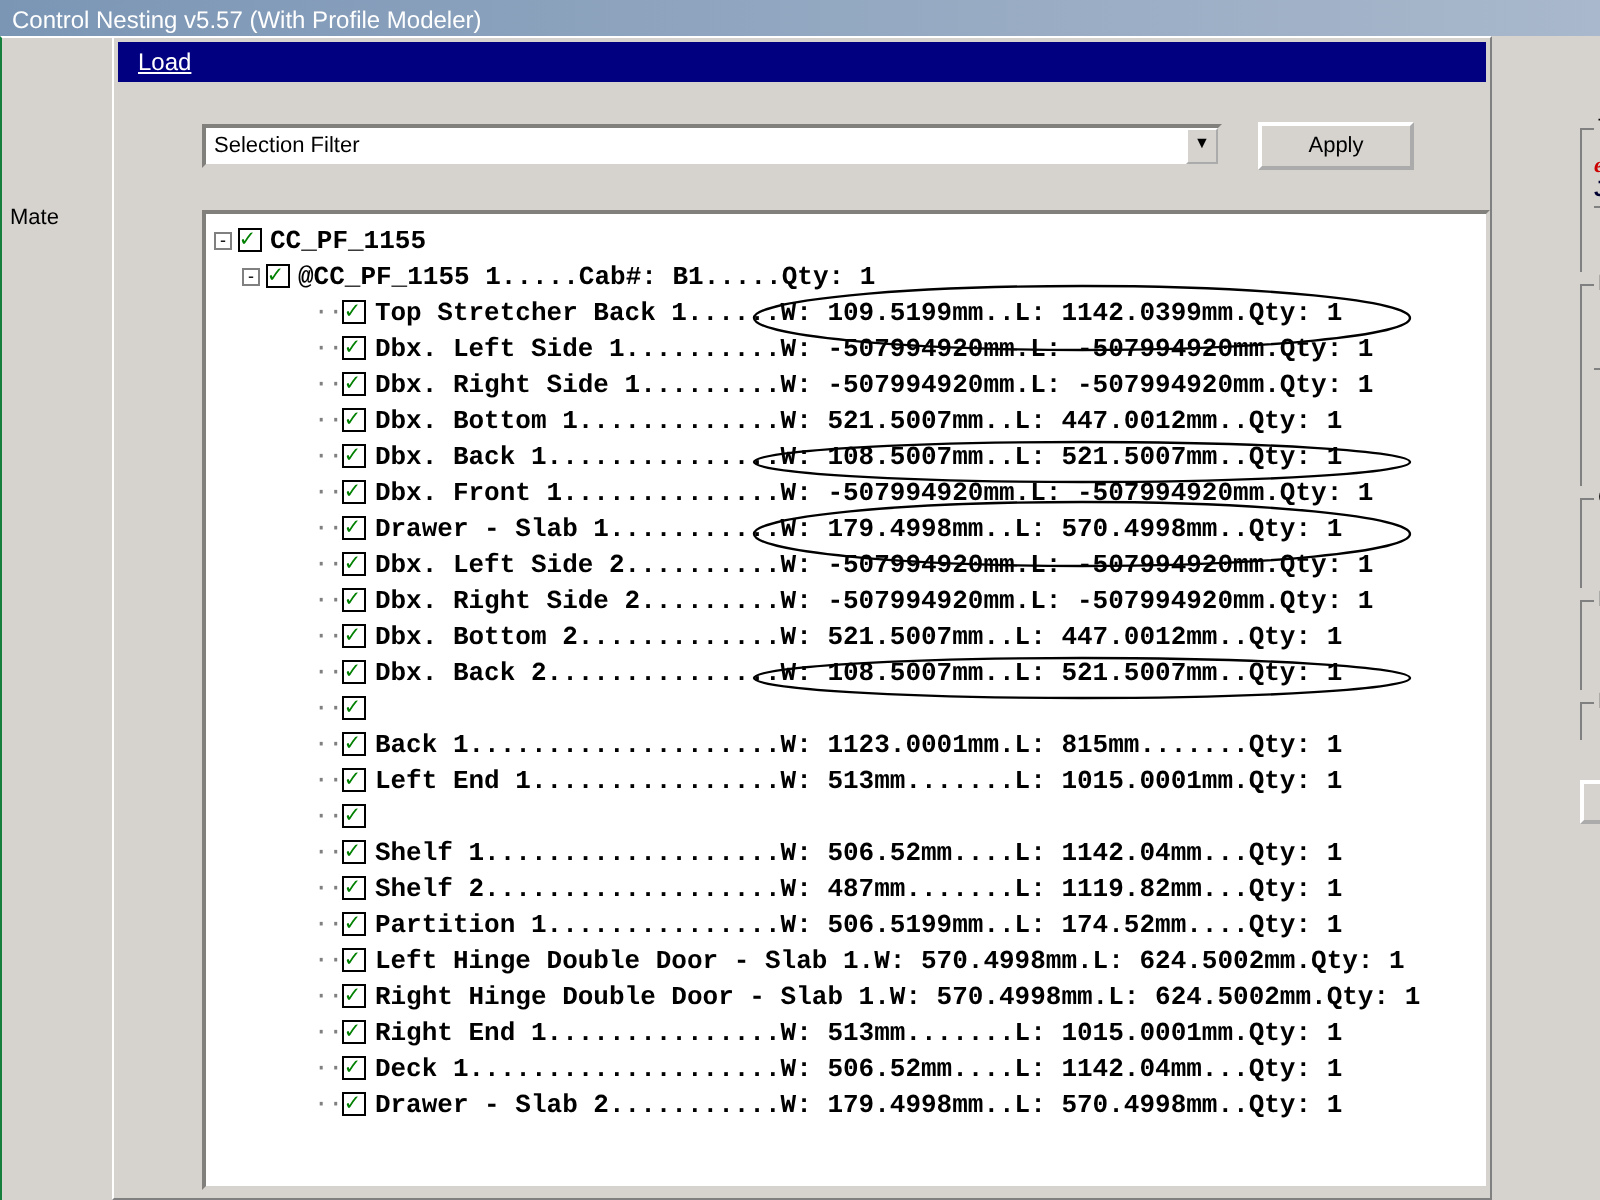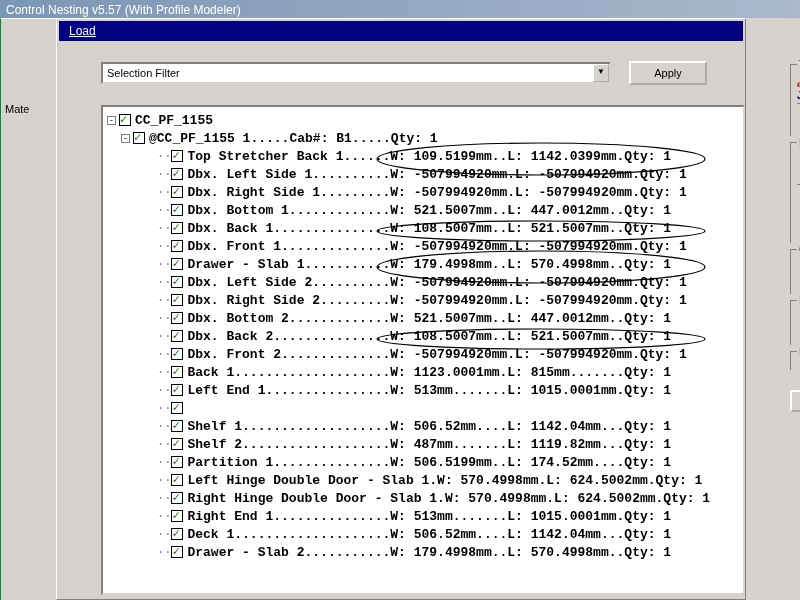--- a/index.html
+++ b/index.html
@@ -249,21 +249,21 @@
         <div class="tree-row indent2"><span class="dotline">··</span><span class="chk"></span><span>Dbx. Left Side 1..........W: -507994920mm.L: -507994920mm.Qty: 1</span></div>
         <div class="tree-row indent2"><span class="dotline">··</span><span class="chk"></span><span>Dbx. Right Side 1.........W: -507994920mm.L: -507994920mm.Qty: 1</span></div>
         <div class="tree-row indent2"><span class="dotline">··</span><span class="chk"></span><span>Dbx. Bottom 1.............W: 521.5007mm..L: 447.0012mm..Qty: 1</span></div>
         <div class="tree-row indent2"><span class="dotline">··</span><span class="chk"></span><span>Dbx. Back 1...............W: 108.5007mm..L: 521.5007mm..Qty: 1</span></div>
         <div class="tree-row indent2"><span class="dotline">··</span><span class="chk"></span><span>Dbx. Front 1..............W: -507994920mm.L: -507994920mm.Qty: 1</span></div>
         <div class="tree-row indent2"><span class="dotline">··</span><span class="chk"></span><span>Drawer - Slab 1...........W: 179.4998mm..L: 570.4998mm..Qty: 1</span></div>
         <div class="tree-row indent2"><span class="dotline">··</span><span class="chk"></span><span>Dbx. Left Side 2..........W: -507994920mm.L: -507994920mm.Qty: 1</span></div>
         <div class="tree-row indent2"><span class="dotline">··</span><span class="chk"></span><span>Dbx. Right Side 2.........W: -507994920mm.L: -507994920mm.Qty: 1</span></div>
         <div class="tree-row indent2"><span class="dotline">··</span><span class="chk"></span><span>Dbx. Bottom 2.............W: 521.5007mm..L: 447.0012mm..Qty: 1</span></div>
         <div class="tree-row indent2"><span class="dotline">··</span><span class="chk"></span><span>Dbx. Back 2...............W: 108.5007mm..L: 521.5007mm..Qty: 1</span></div>
-        <div class="tree-row indent2"><span class="dotline">··</span><span class="chk"></span><span>Dbx. Front 2..............W: -507994920mm.L: -507994920mm.Qty: 1</span></div>
+        <div class="tree-row indent2"><span class="dotline">··</span><span class="chk"></span></div>
         <div class="tree-row indent2"><span class="dotline">··</span><span class="chk"></span><span>Back 1....................W: 1123.0001mm.L: 815mm.......Qty: 1</span></div>
         <div class="tree-row indent2"><span class="dotline">··</span><span class="chk"></span><span>Left End 1................W: 513mm.......L: 1015.0001mm.Qty: 1</span></div>
         <div class="tree-row indent2"><span class="dotline">··</span><span class="chk"></span></div>
         <div class="tree-row indent2"><span class="dotline">··</span><span class="chk"></span><span>Shelf 1...................W: 506.52mm....L: 1142.04mm...Qty: 1</span></div>
         <div class="tree-row indent2"><span class="dotline">··</span><span class="chk"></span><span>Shelf 2...................W: 487mm.......L: 1119.82mm...Qty: 1</span></div>
         <div class="tree-row indent2"><span class="dotline">··</span><span class="chk"></span><span>Partition 1...............W: 506.5199mm..L: 174.52mm....Qty: 1</span></div>
         <div class="tree-row indent2"><span class="dotline">··</span><span class="chk"></span><span>Left Hinge Double Door - Slab 1.W: 570.4998mm.L: 624.5002mm.Qty: 1</span></div>
         <div class="tree-row indent2"><span class="dotline">··</span><span class="chk"></span><span>Right Hinge Double Door - Slab 1.W: 570.4998mm.L: 624.5002mm.Qty: 1</span></div>
         <div class="tree-row indent2"><span class="dotline">··</span><span class="chk"></span><span>Right End 1...............W: 513mm.......L: 1015.0001mm.Qty: 1</span></div>
         <div class="tree-row indent2"><span class="dotline">··</span><span class="chk"></span><span>Deck 1....................W: 506.52mm....L: 1142.04mm...Qty: 1</span></div>

